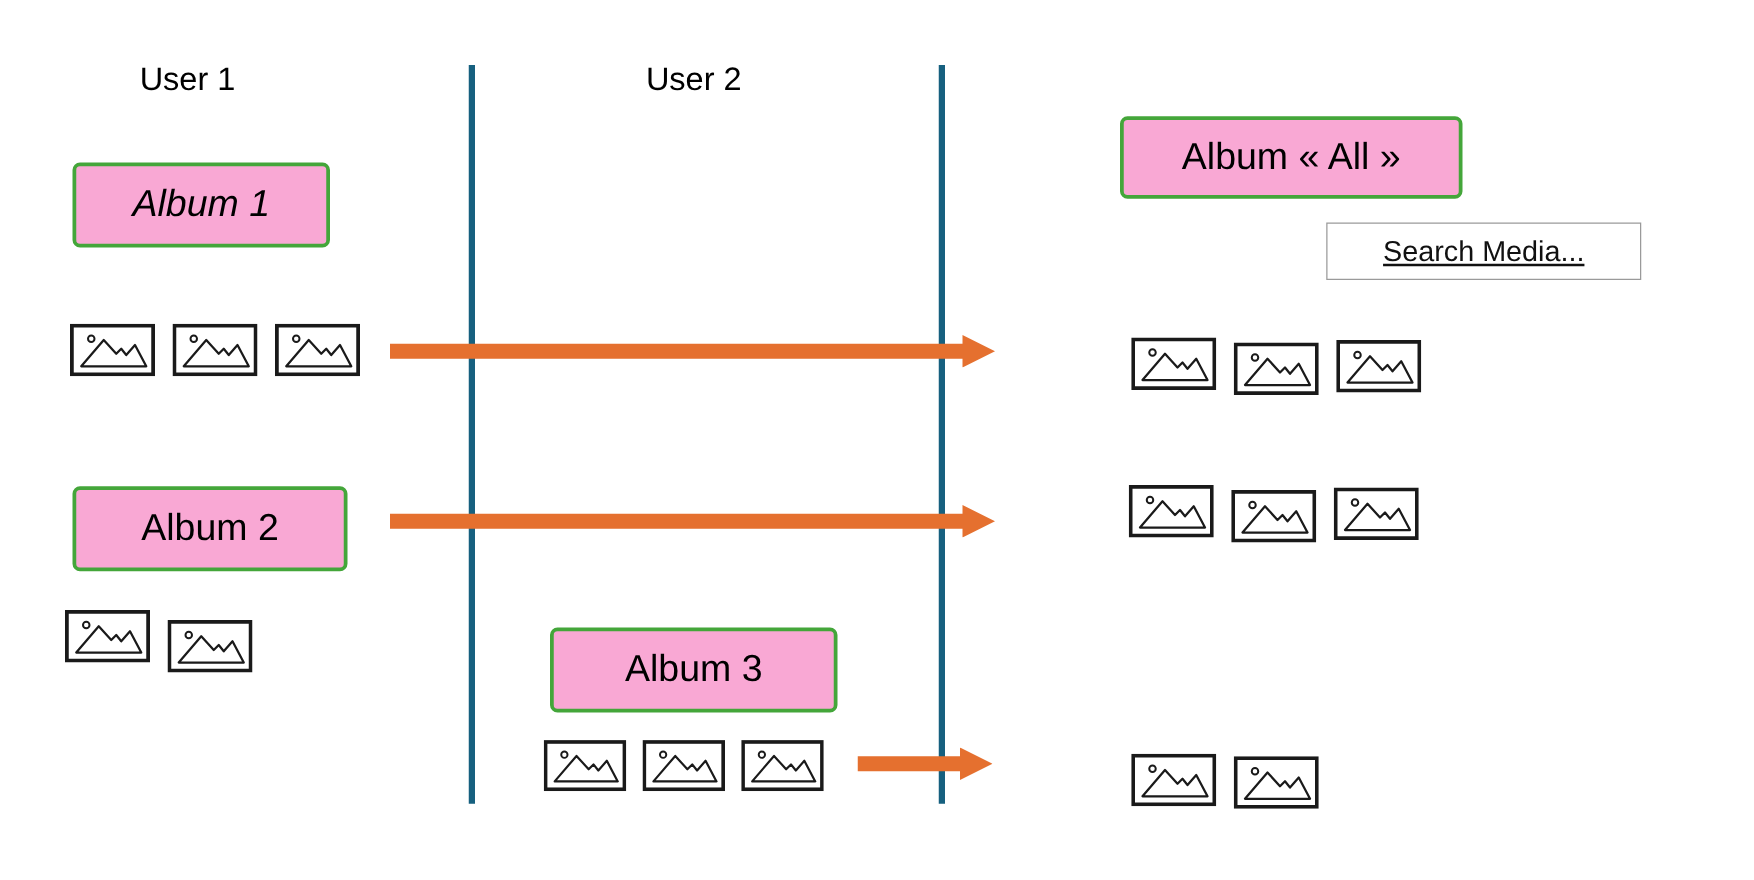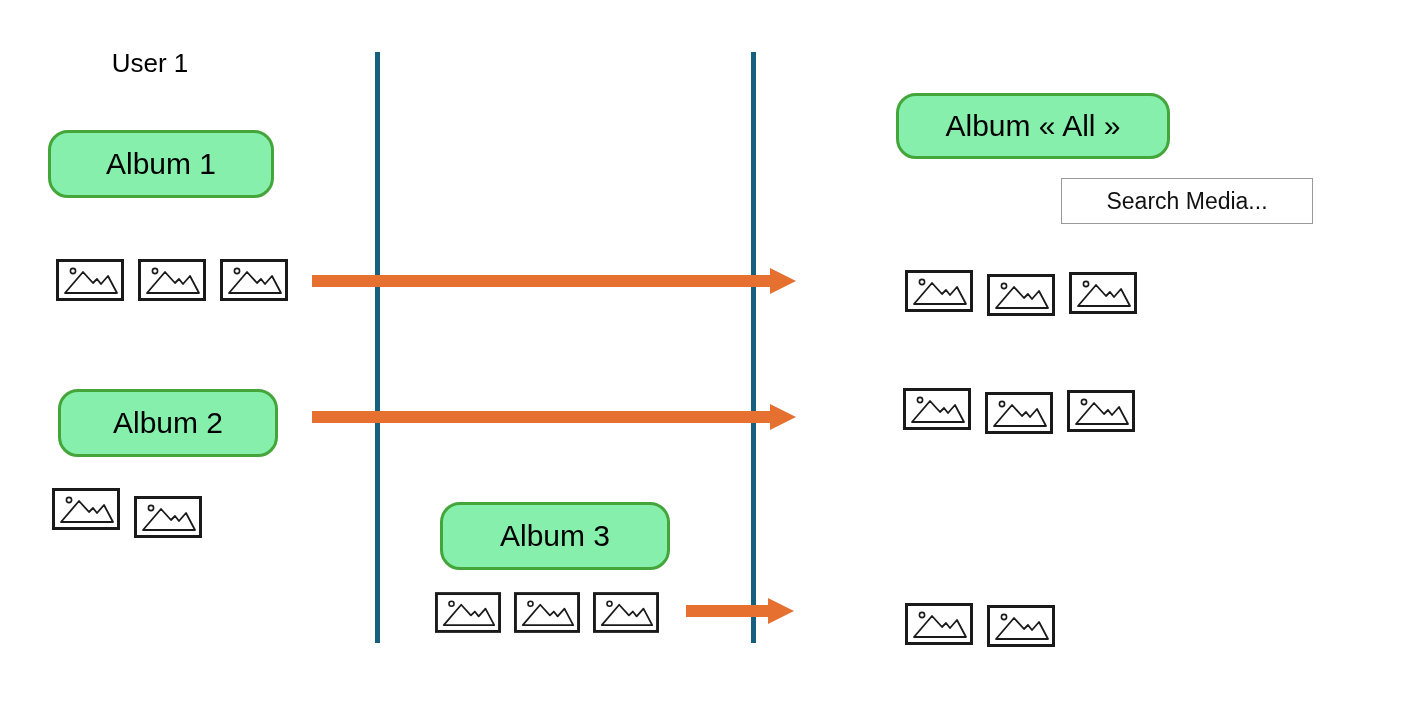--- a/index.html
+++ b/index.html
@@ -26,22 +26,22 @@
     line-height: 1;
     color: #000;
     white-space: nowrap;
     text-align: center;
   }
 
   
   .album-box {
     box-sizing: border-box;
     border: 3px solid var(--green, #44a63a);
-    border-radius: 20px;
-    background: #86efac;
+    border-radius: 6px;
+    background: #f9a8d4;
     display: flex;
     align-items: center;
     justify-content: center;
     font-size: 30px;
     color: #000;
     white-space: nowrap;
   }
 
   
   .search-box {
@@ -78,22 +78,23 @@
 </head>
 <body>
 
 <div id="canvas">
 
   <div class="abs vline" style="left: 375px; top: 52px; height: 591px; background: rgb(22, 96, 127);"></div>
   <div class="abs vline" style="left: 751px; top: 52px; height: 591px; background: rgb(22, 96, 127);"></div>
 
   <div class="abs user-label" style="left:60px; top:50px; width:180px;">User 1</div>
 
-
-  <div class="abs album-box" style="left: 48px; top: 130px; width: 226px; height: 68px; border-color: rgb(68, 166, 58);">
+  <div class="abs user-label" style="left:465px; top:50px; width:180px;">User 2</div>
+
+  <div class="abs album-box" style="left: 58px; top: 130px; width: 206px; height: 68px; border-color: rgb(68, 166, 58); font-style: italic;">
     <span>Album 1</span>
   </div>
 
   <div class="abs row" style="left:56px; top:259px; gap:14px;">
     <span class="thumb" style="width:68px;height:42px;">
       <svg viewBox="0 0 68 42">
           <rect x="1.5" y="1.5" width="65" height="39" fill="#fff" stroke="#1a1a1a" stroke-width="3"></rect>
           <circle cx="17" cy="12" r="2.6" fill="none" stroke="#1a1a1a" stroke-width="1.6"></circle>
           <path d="M9 34 L27 13 L37 24 L41 20 L45 25 L52 17 L61 34 Z" fill="none" stroke="#1a1a1a" stroke-width="1.8" stroke-linejoin="round"></path>
           <path d="M41 20 L52 17" fill="none" stroke="#fff" stroke-width="0"></path>
@@ -161,21 +162,21 @@
           <circle cx="17" cy="12" r="2.6" fill="none" stroke="#1a1a1a" stroke-width="1.6"></circle>
           <path d="M9 34 L27 13 L37 24 L41 20 L45 25 L52 17 L61 34 Z" fill="none" stroke="#1a1a1a" stroke-width="1.8" stroke-linejoin="round"></path>
         </svg>
     </span>
   </div>
 
   <div class="abs album-box" style="left: 896px; top: 93px; width: 274px; height: 66px; border-color: rgb(68, 166, 58);">
     <span>Album « All »</span>
   </div>
 
-  <div class="abs search-box" style="left: 1061px; top: 178px; width: 252px; height: 46px; border-color: rgb(154, 154, 154);">
+  <div class="abs search-box" style="left: 1061px; top: 178px; width: 252px; height: 46px; border-color: rgb(154, 154, 154); text-decoration: underline;">
     <span>Search Media...</span>
   </div>
 
   <div class="abs row" style="left:905px; top:270px; gap:14px;">
     <span class="thumb" style="width:68px;height:42px;">
       <svg viewBox="0 0 68 42">
           <rect x="1.5" y="1.5" width="65" height="39" fill="#fff" stroke="#1a1a1a" stroke-width="3"></rect>
           <circle cx="17" cy="12" r="2.6" fill="none" stroke="#1a1a1a" stroke-width="1.6"></circle>
           <path d="M9 34 L27 13 L37 24 L41 20 L45 25 L52 17 L61 34 Z" fill="none" stroke="#1a1a1a" stroke-width="1.8" stroke-linejoin="round"></path>
         </svg>

